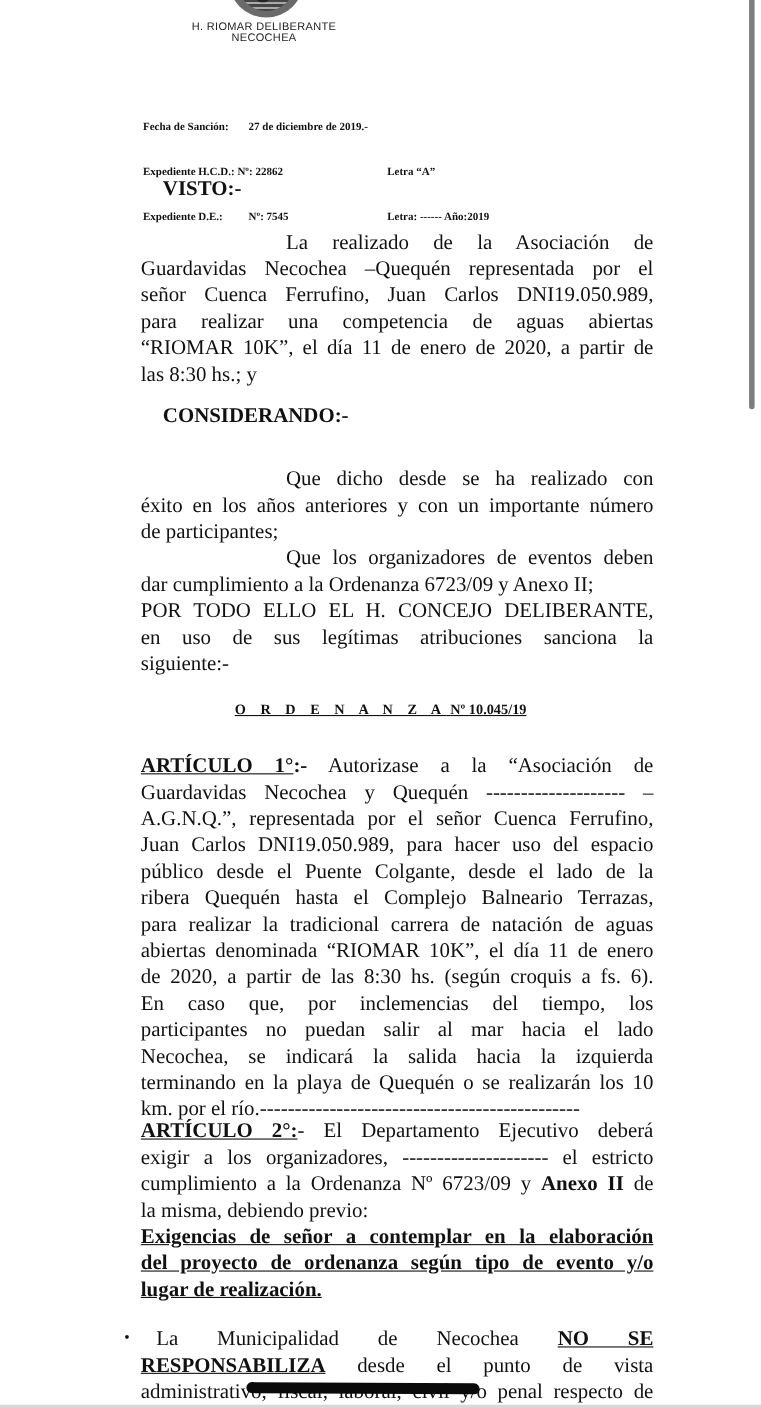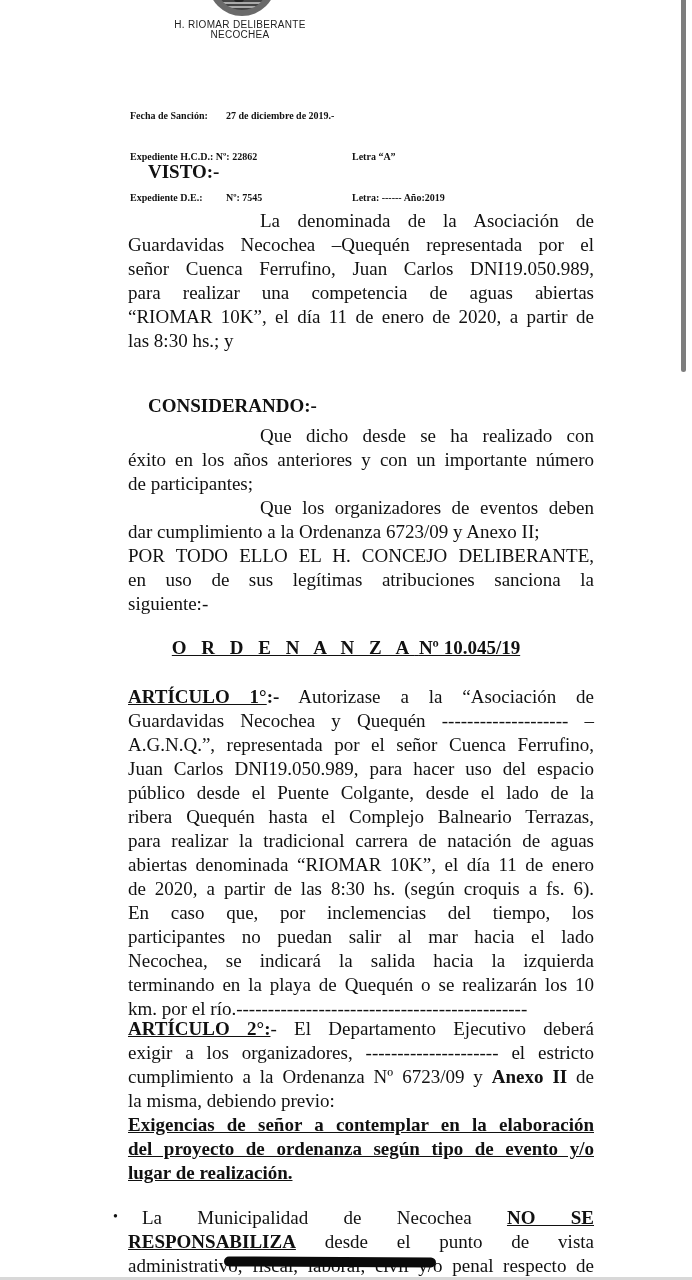--- a/index.html
+++ b/index.html
@@ -34,21 +34,21 @@
     }
     .meta .row { position: relative; height: 19px; white-space: nowrap; margin-top: 22px; }
     .meta .c2 { position: absolute; left: 222px; }
     .txt { position: absolute; left: 128px; width: 466px; font-size: 19px; line-height: 24px; }
     .heading { font-weight: bold; font-size: 19px; position: absolute; left: 128px; margin-left: 20px; }
     .line { display: block; text-align: justify; text-align-last: justify; white-space: nowrap; }
     .line.last { text-align-last: left; }
     .indent { padding-left: 132px; }
     .ord-title {
       position: absolute; left: 0; width: 692px; top: 637px; text-align: center;
-      font-weight: bold; font-size: 19px; text-decoration: underline; letter-spacing: 0px;
+      font-weight: bold; font-size: 13px; text-decoration: underline; letter-spacing: 0px;
     }
     .ord-title .spaced { letter-spacing: 5px; }
     b.u, .u { text-decoration: underline; }
     .bold { font-weight: bold; }
     .bullet {
       position: absolute; left: 113px; top: 1209px; font-size: 14px;
     }
     .scrollbar {
       position: absolute; left: 681px; top: 0; width: 5px; height: 372px;
       background: #7d7d7d; border-radius: 0 0 3px 3px;
@@ -84,29 +84,29 @@
     </div>
     <div class="row">
       <span>Expediente D.E.:</span>
       <span style="position:absolute;left:96px">Nº: 7545</span>
       <span class="c2">Letra: ------ Año:2019</span>
     </div>
   </div>
 
   <div class="heading" style="top:161px">VISTO:-</div>
   <div class="txt" style="top:209px">
-    <span class="line indent">La denominada de la Asociación de</span>
+    <span class="line indent">La realizado de la Asociación de</span>
     <span class="line">Guardavidas Necochea –Quequén representada por el</span>
     <span class="line">señor Cuenca Ferrufino, Juan Carlos DNI19.050.989,</span>
     <span class="line">para realizar una competencia de aguas abiertas</span>
     <span class="line">“RIOMAR 10K”, el día 11 de enero de 2020, a partir de</span>
     <span class="line last">las 8:30 hs.; y</span>
   </div>
 
-  <div class="heading" style="top:395px">CONSIDERANDO:-</div>
+  <div class="heading" style="top:368px">CONSIDERANDO:-</div>
   <div class="txt" style="top:424px">
     <span class="line indent">Que dicho desde se ha realizado con</span>
     <span class="line">éxito en los años anteriores y con un importante número</span>
     <span class="line last">de participantes;</span>
     <span class="line indent">Que los organizadores de eventos deben</span>
     <span class="line last">dar cumplimiento a la Ordenanza 6723/09 y Anexo II;</span>
     <span class="line">POR TODO ELLO EL H. CONCEJO DELIBERANTE,</span>
     <span class="line">en uso de sus legítimas atribuciones sanciona la</span>
     <span class="line last">siguiente:-</span>
   </div>

